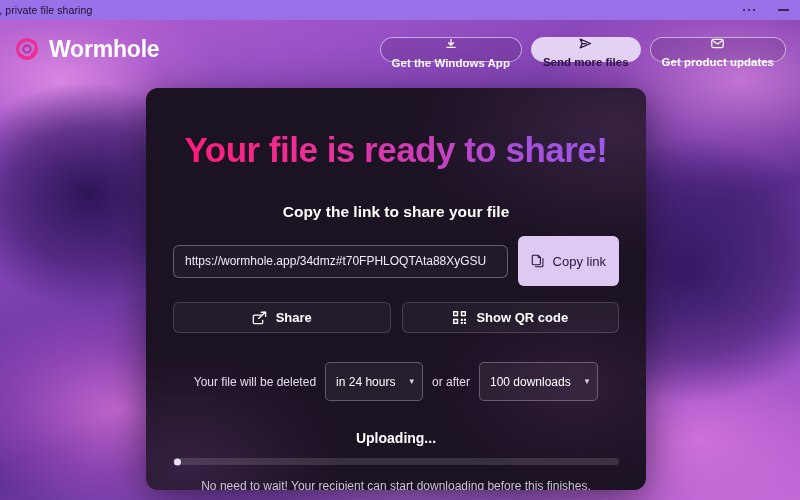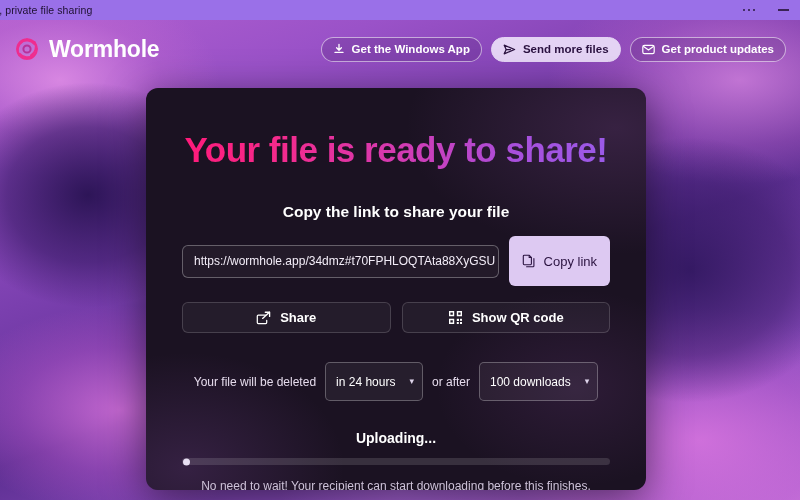--- a/index.html
+++ b/index.html
@@ -88,20 +88,21 @@
   }
   .header-spacer { flex: 1; }
   .header-actions { display: flex; align-items: center; gap: 9px; }
   .hbtn {
     height: 25px;
     display: flex; align-items: center; gap: 7px;
     padding: 0 11px;
     border-radius: 13px;
     font-size: 11.5px; font-weight: bold;
     white-space: nowrap;
+    flex-direction: column;
   }
   .hbtn.ghost {
     color: #ffffff;
     border: 1px solid rgba(255,255,255,.55);
     background: rgba(60,20,90,.18);
   }
   .hbtn.solid {
     color: #2b1240;
     background: #e4d3f4;
     border: 1px solid #e4d3f4;
@@ -120,21 +121,21 @@
   }
   .card::before {
     content: "";
     position: absolute; inset: 0;
     background:
       radial-gradient(ellipse 300px 180px at 470px 40px, rgba(120,70,140,.30) 0%, rgba(120,70,140,0) 70%),
       radial-gradient(ellipse 220px 160px at 40px 380px, rgba(120,70,150,.28) 0%, rgba(120,70,150,0) 72%),
       radial-gradient(ellipse 200px 140px at 430px 300px, rgba(130,70,150,.18) 0%, rgba(130,70,150,0) 70%);
     pointer-events: none;
   }
-  .card-inner { position: relative; z-index: 2; padding: 0 36px; }
+  .card-inner { position: relative; z-index: 2; padding: 0 27px; }
 
   .hero-title {
     margin-top: 42px;
     text-align: center;
     font-size: 35px; font-weight: bold;
     letter-spacing: -.5px;
     background: linear-gradient(90deg, #ff1a7a 0%, #f52a8c 22%, #d23bb4 52%, #a84fdc 78%, #9a5ae8 100%);
     -webkit-background-clip: text; background-clip: text;
     -webkit-text-fill-color: transparent; color: transparent;
   }

